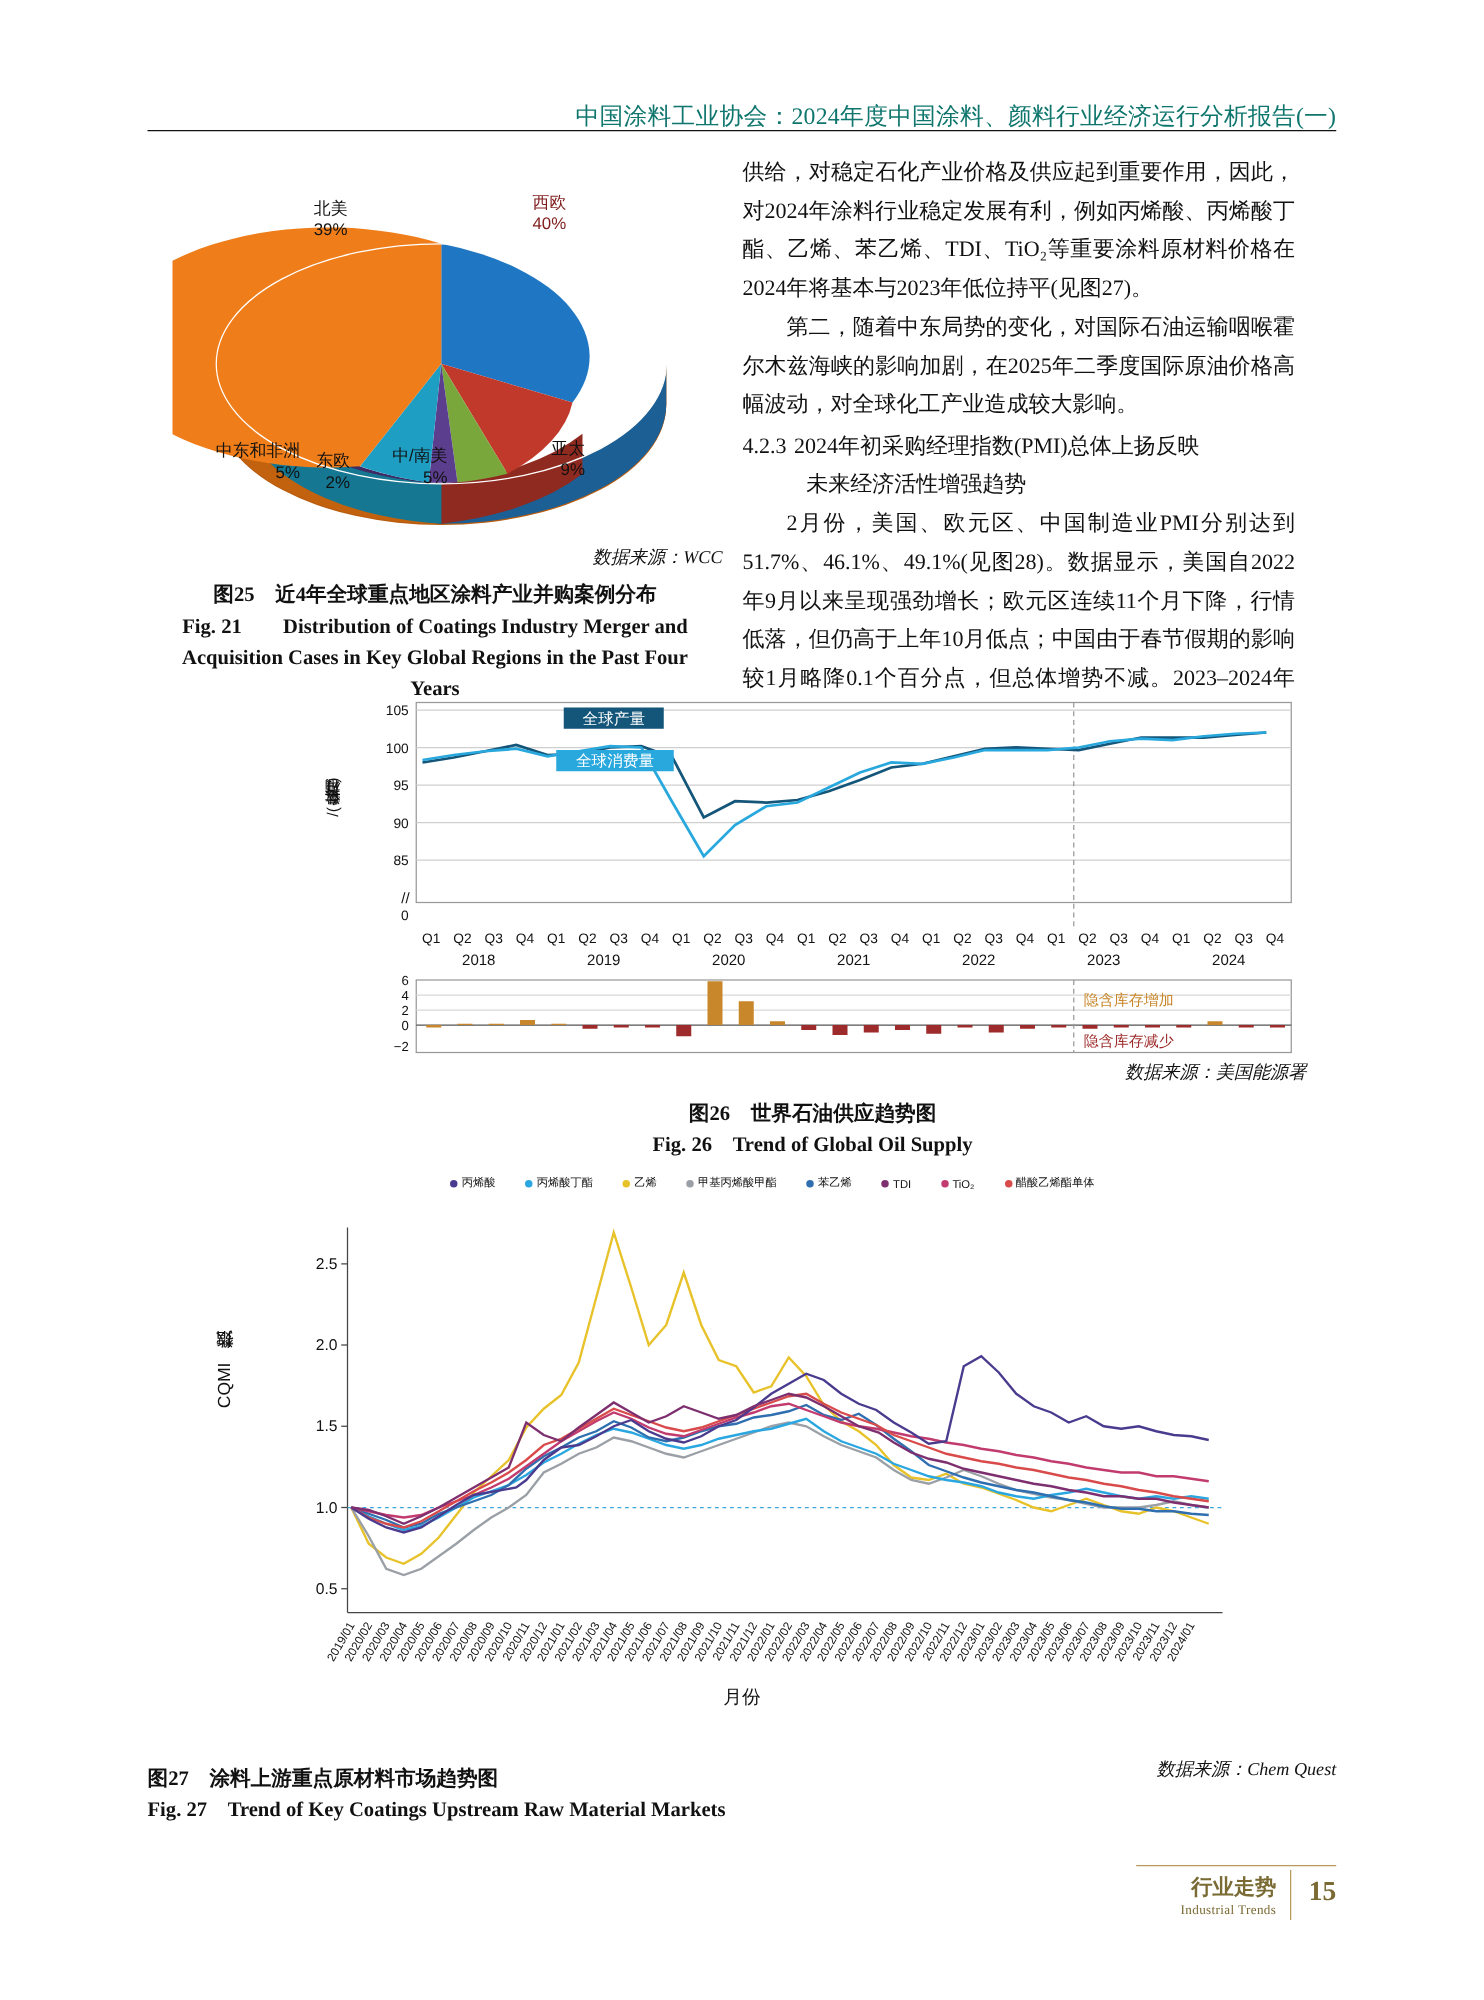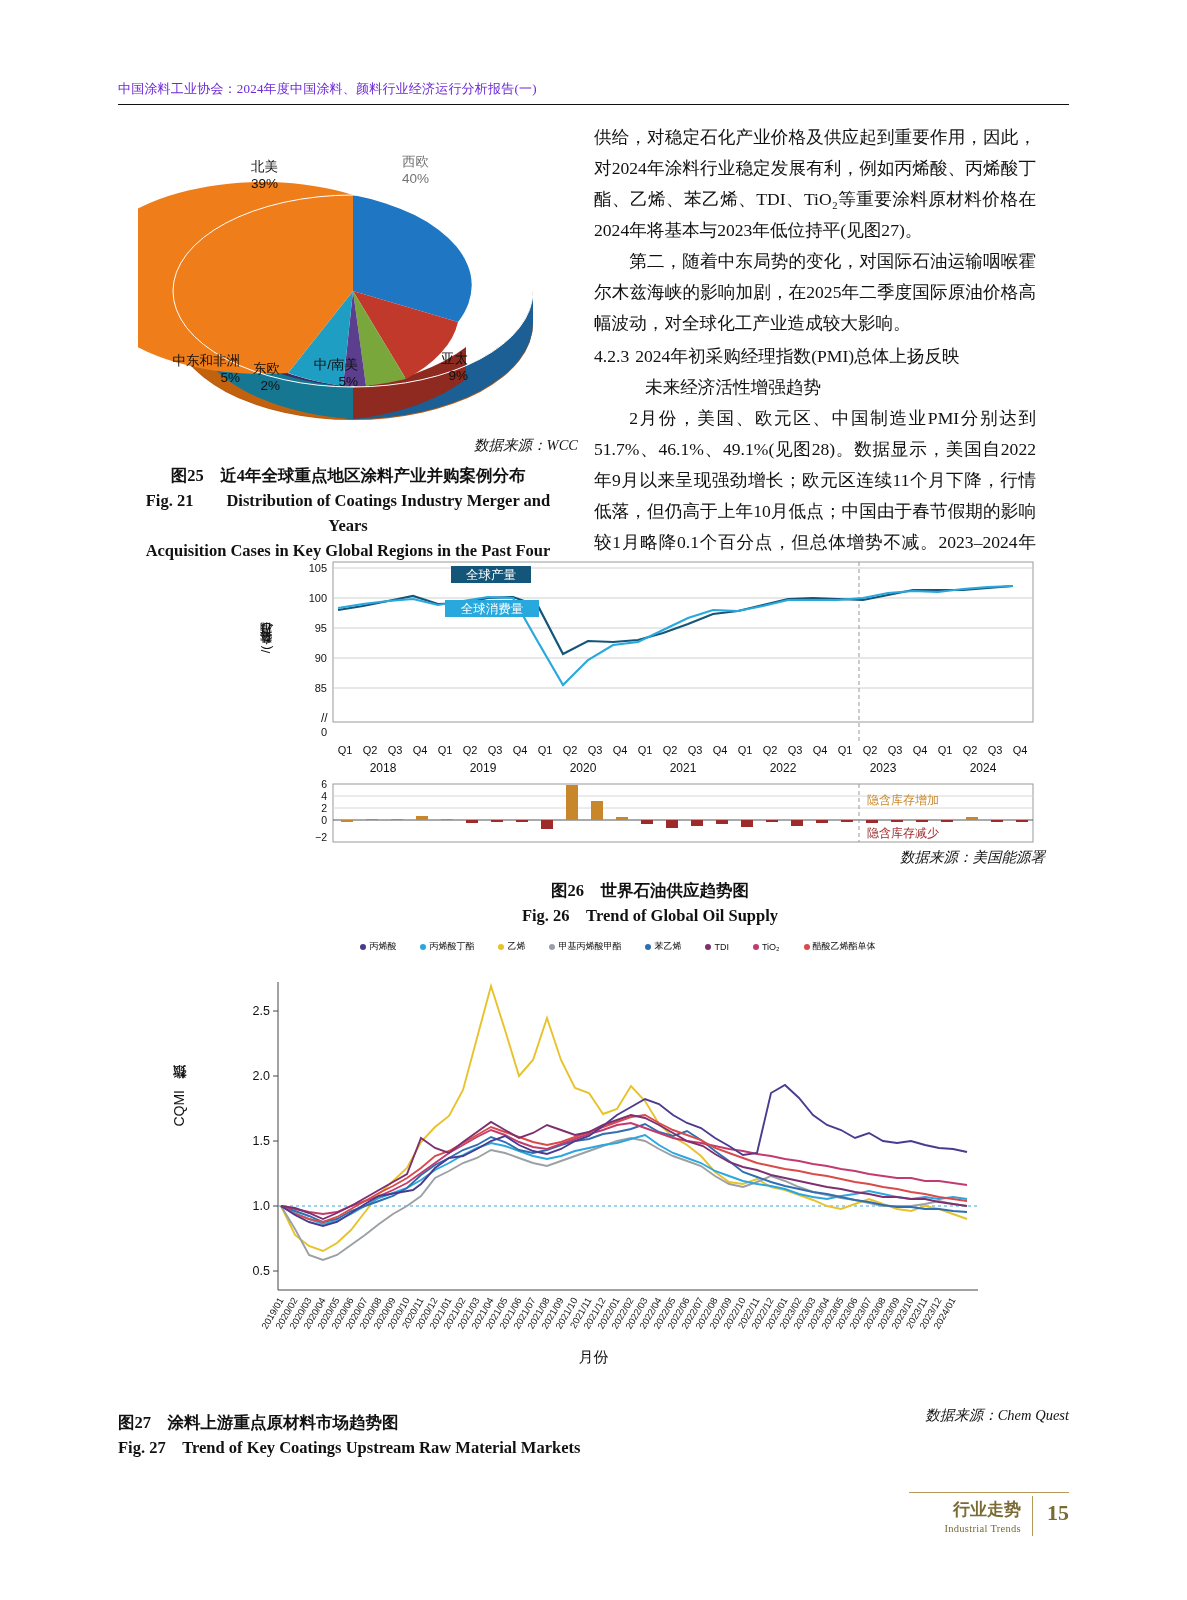--- a/index.html
+++ b/index.html
@@ -6,21 +6,21 @@
   body{
     width:1187px;height:1600px;background:#ffffff;
     font-family:"Liberation Serif", serif;
     color:#111;position:relative;overflow:hidden;
   }
   .page{position:absolute;left:0;top:0;width:1187px;height:1600px;}
 
   
   .runhead{
     position:absolute;left:118px;top:80px;width:951px;
-    text-align:left;font-size:13px;color:#6d28d9;
+    text-align:right;font-size:19px;color:#0f766e;
     font-family:"Liberation Serif", serif;
     letter-spacing:.2px;
   }
   .runhead-rule{
     position:absolute;left:118px;top:104px;width:951px;height:1px;background:#111;
   }
 
   
   .col-right{
     position:absolute;left:594px;top:122px;width:442px;
@@ -148,21 +148,21 @@
 
           <path d="M215,163 L228,258 A180,96 0 0,1 205,258 Z" fill="#5b3e8e"></path>
 
           <path d="M215,163 L205,258 A180,96 0 0,1 150,245 Z" fill="#1f9ec4"></path>
 
           <path d="M215,163 L150,245 A180,96 0 1,1 215,67 Z" fill="#ef7d1a"></path>
         </g>
         <ellipse cx="215" cy="163" rx="180" ry="96" fill="none" stroke="#ffffff" stroke-width="1"></ellipse>
       </svg>
 
-      <div class="pie-label" style="left:201px;top:25px;width:90px;color:#737373;">
+      <div class="pie-label" style="left:225px;top:25px;width:90px;color:#7f1d1d;">
         <div>西欧</div>
           <div>40%</div>
       </div>
       <div class="pie-label" style="left:50px;top:30px;width:90px;">
         <div>北美</div>
           <div>39%</div>
       </div>
       <div class="pie-label" style="left:240px;top:222px;width:90px;">
         <div>亚太</div>
           <div>9%</div>
@@ -178,22 +178,22 @@
       <div class="pie-label" style="left:-18px;top:200px;width:120px;margin-top:24px;">
         <div>中东和非洲</div>
           <div>5%</div>
       </div>
     </div>
 
     <div class="src25">数据来源：WCC</div>
     <div class="cap25">
       <div class="cn">图25　近4年全球重点地区涂料产业并购案例分布</div>
       <div class="en">Fig. 21　　Distribution of Coatings Industry Merger and</div>
+      <div class="en">Acquisition Cases in Key Global Regions in the Past Four</div>
       <div class="en">Years</div>
-      <div class="en">Acquisition Cases in Key Global Regions in the Past Four</div>
     </div>
   </div>
 
   <div class="fig26">
     <div class="axis-title26">数量/(百万桶·d⁻¹)</div>
 
     <svg width="790" height="290" viewBox="0 0 790 290">
 
       <g>
         <rect x="78" y="6" width="700" height="160" fill="#ffffff" stroke="#999" stroke-width="1"></rect>

